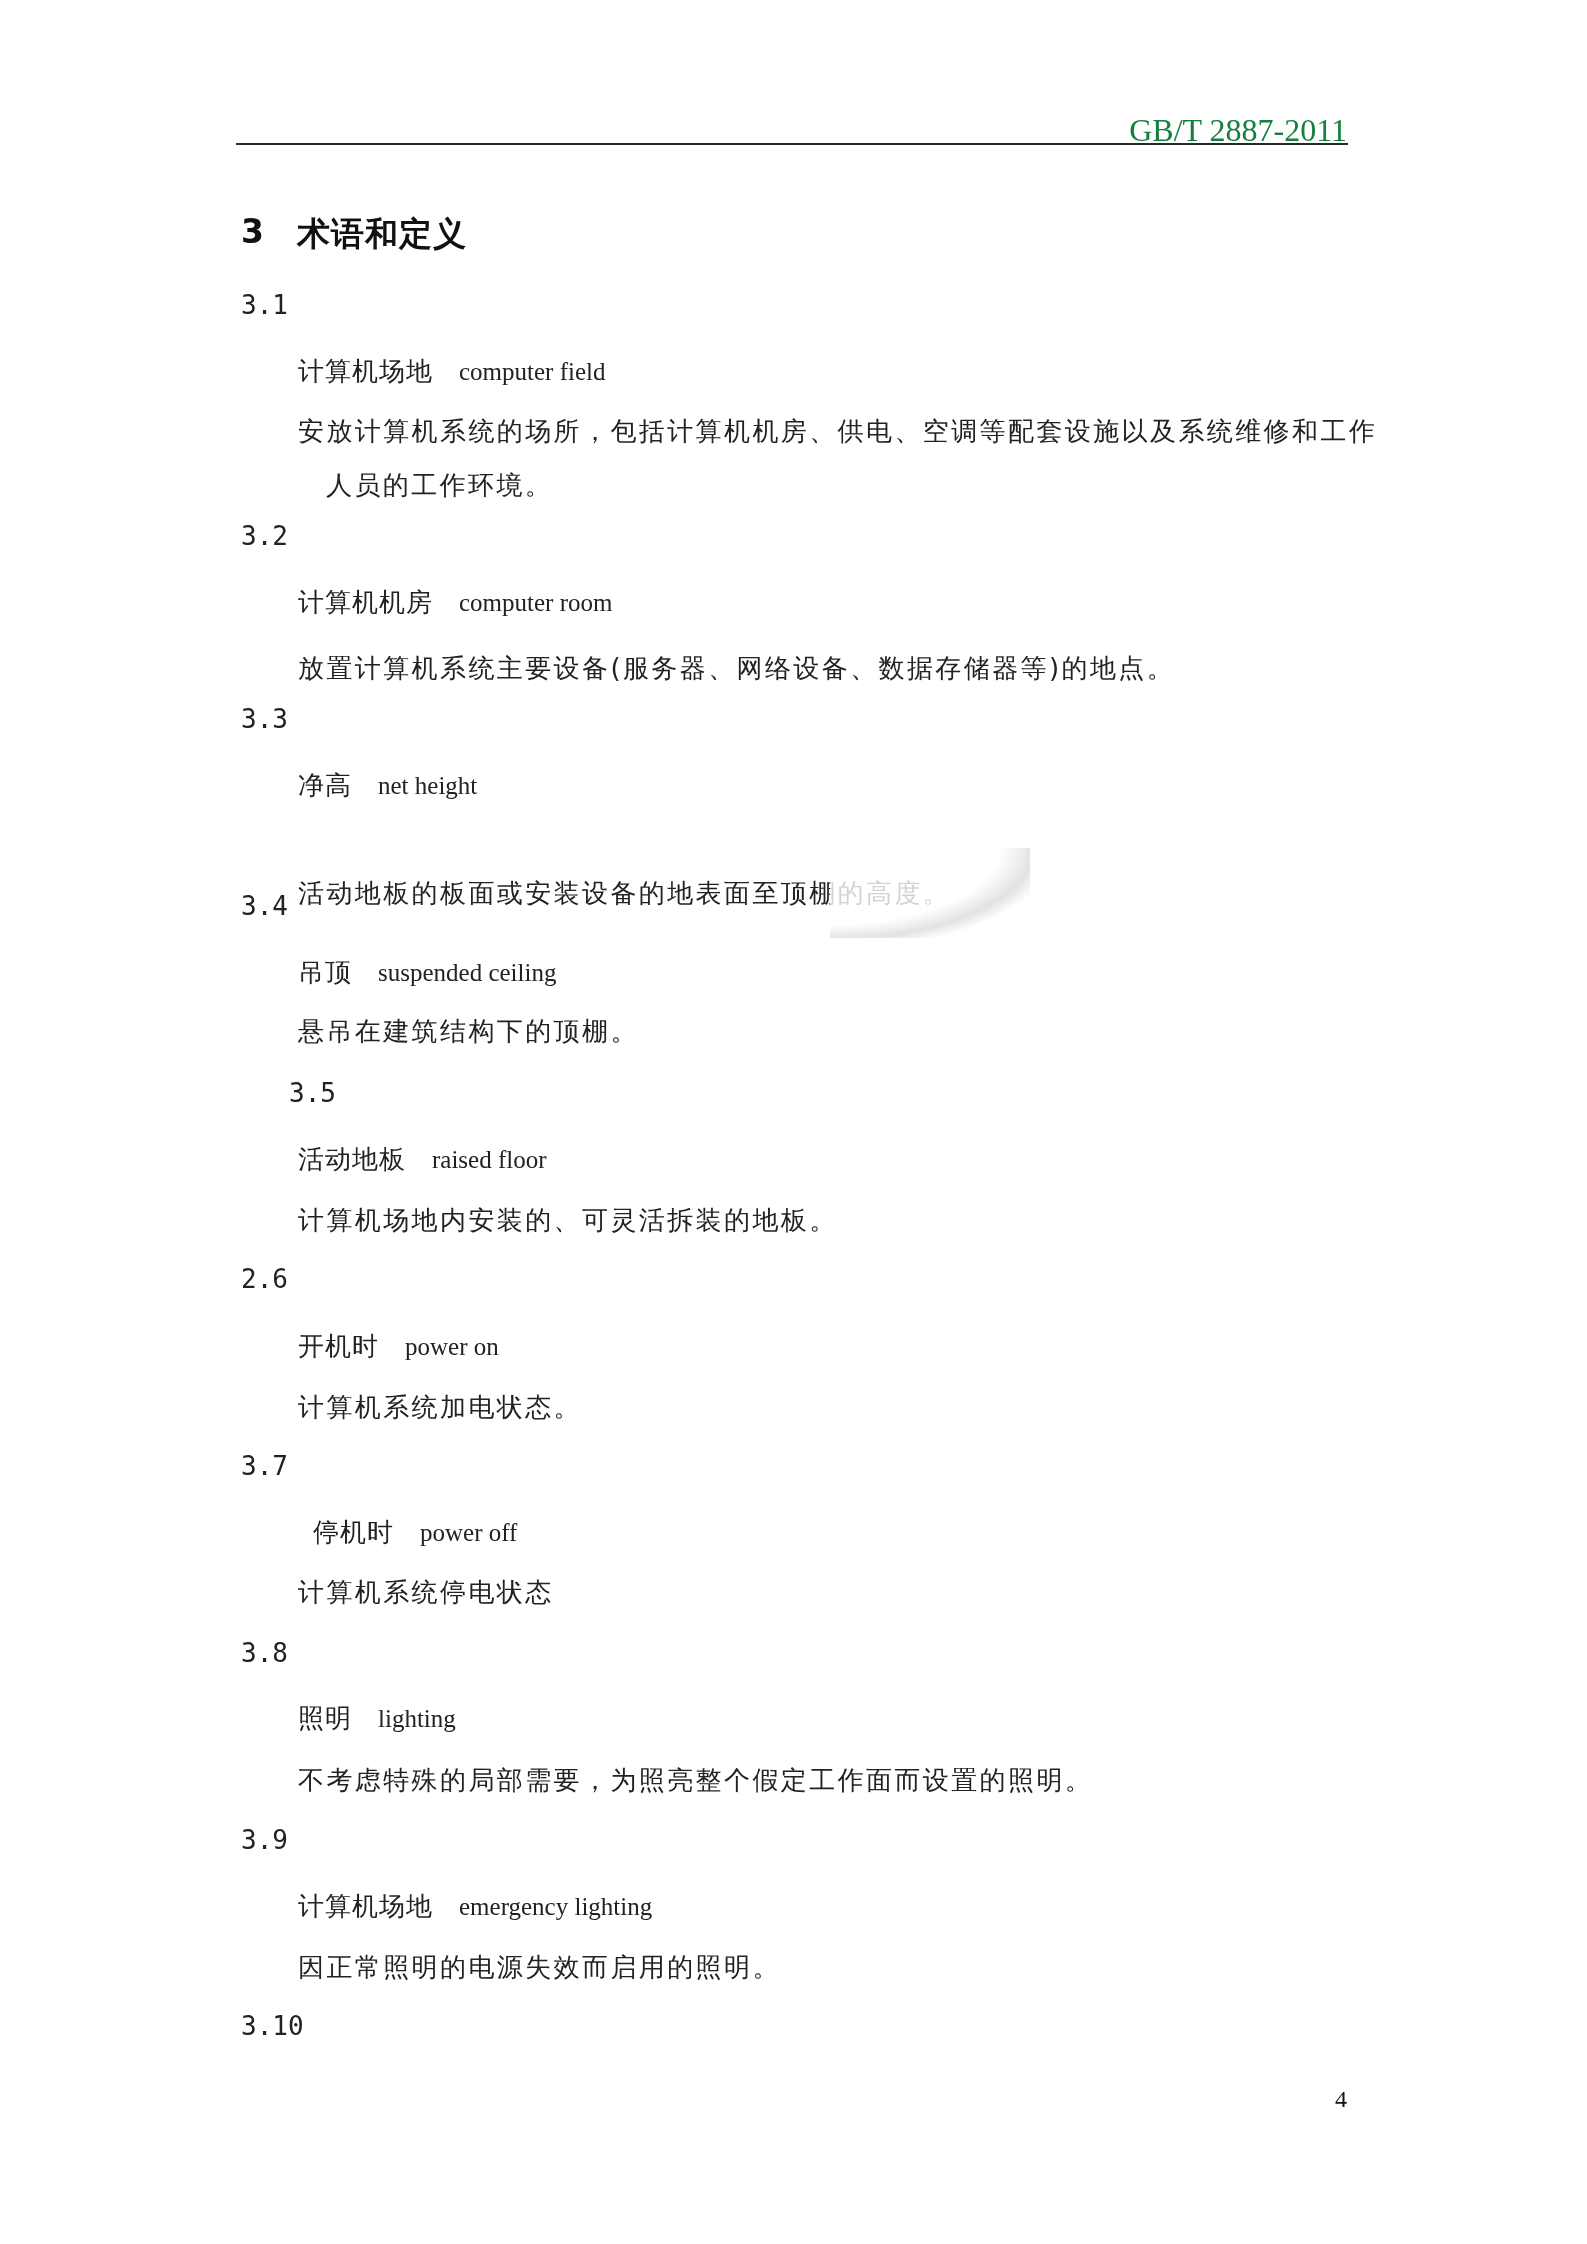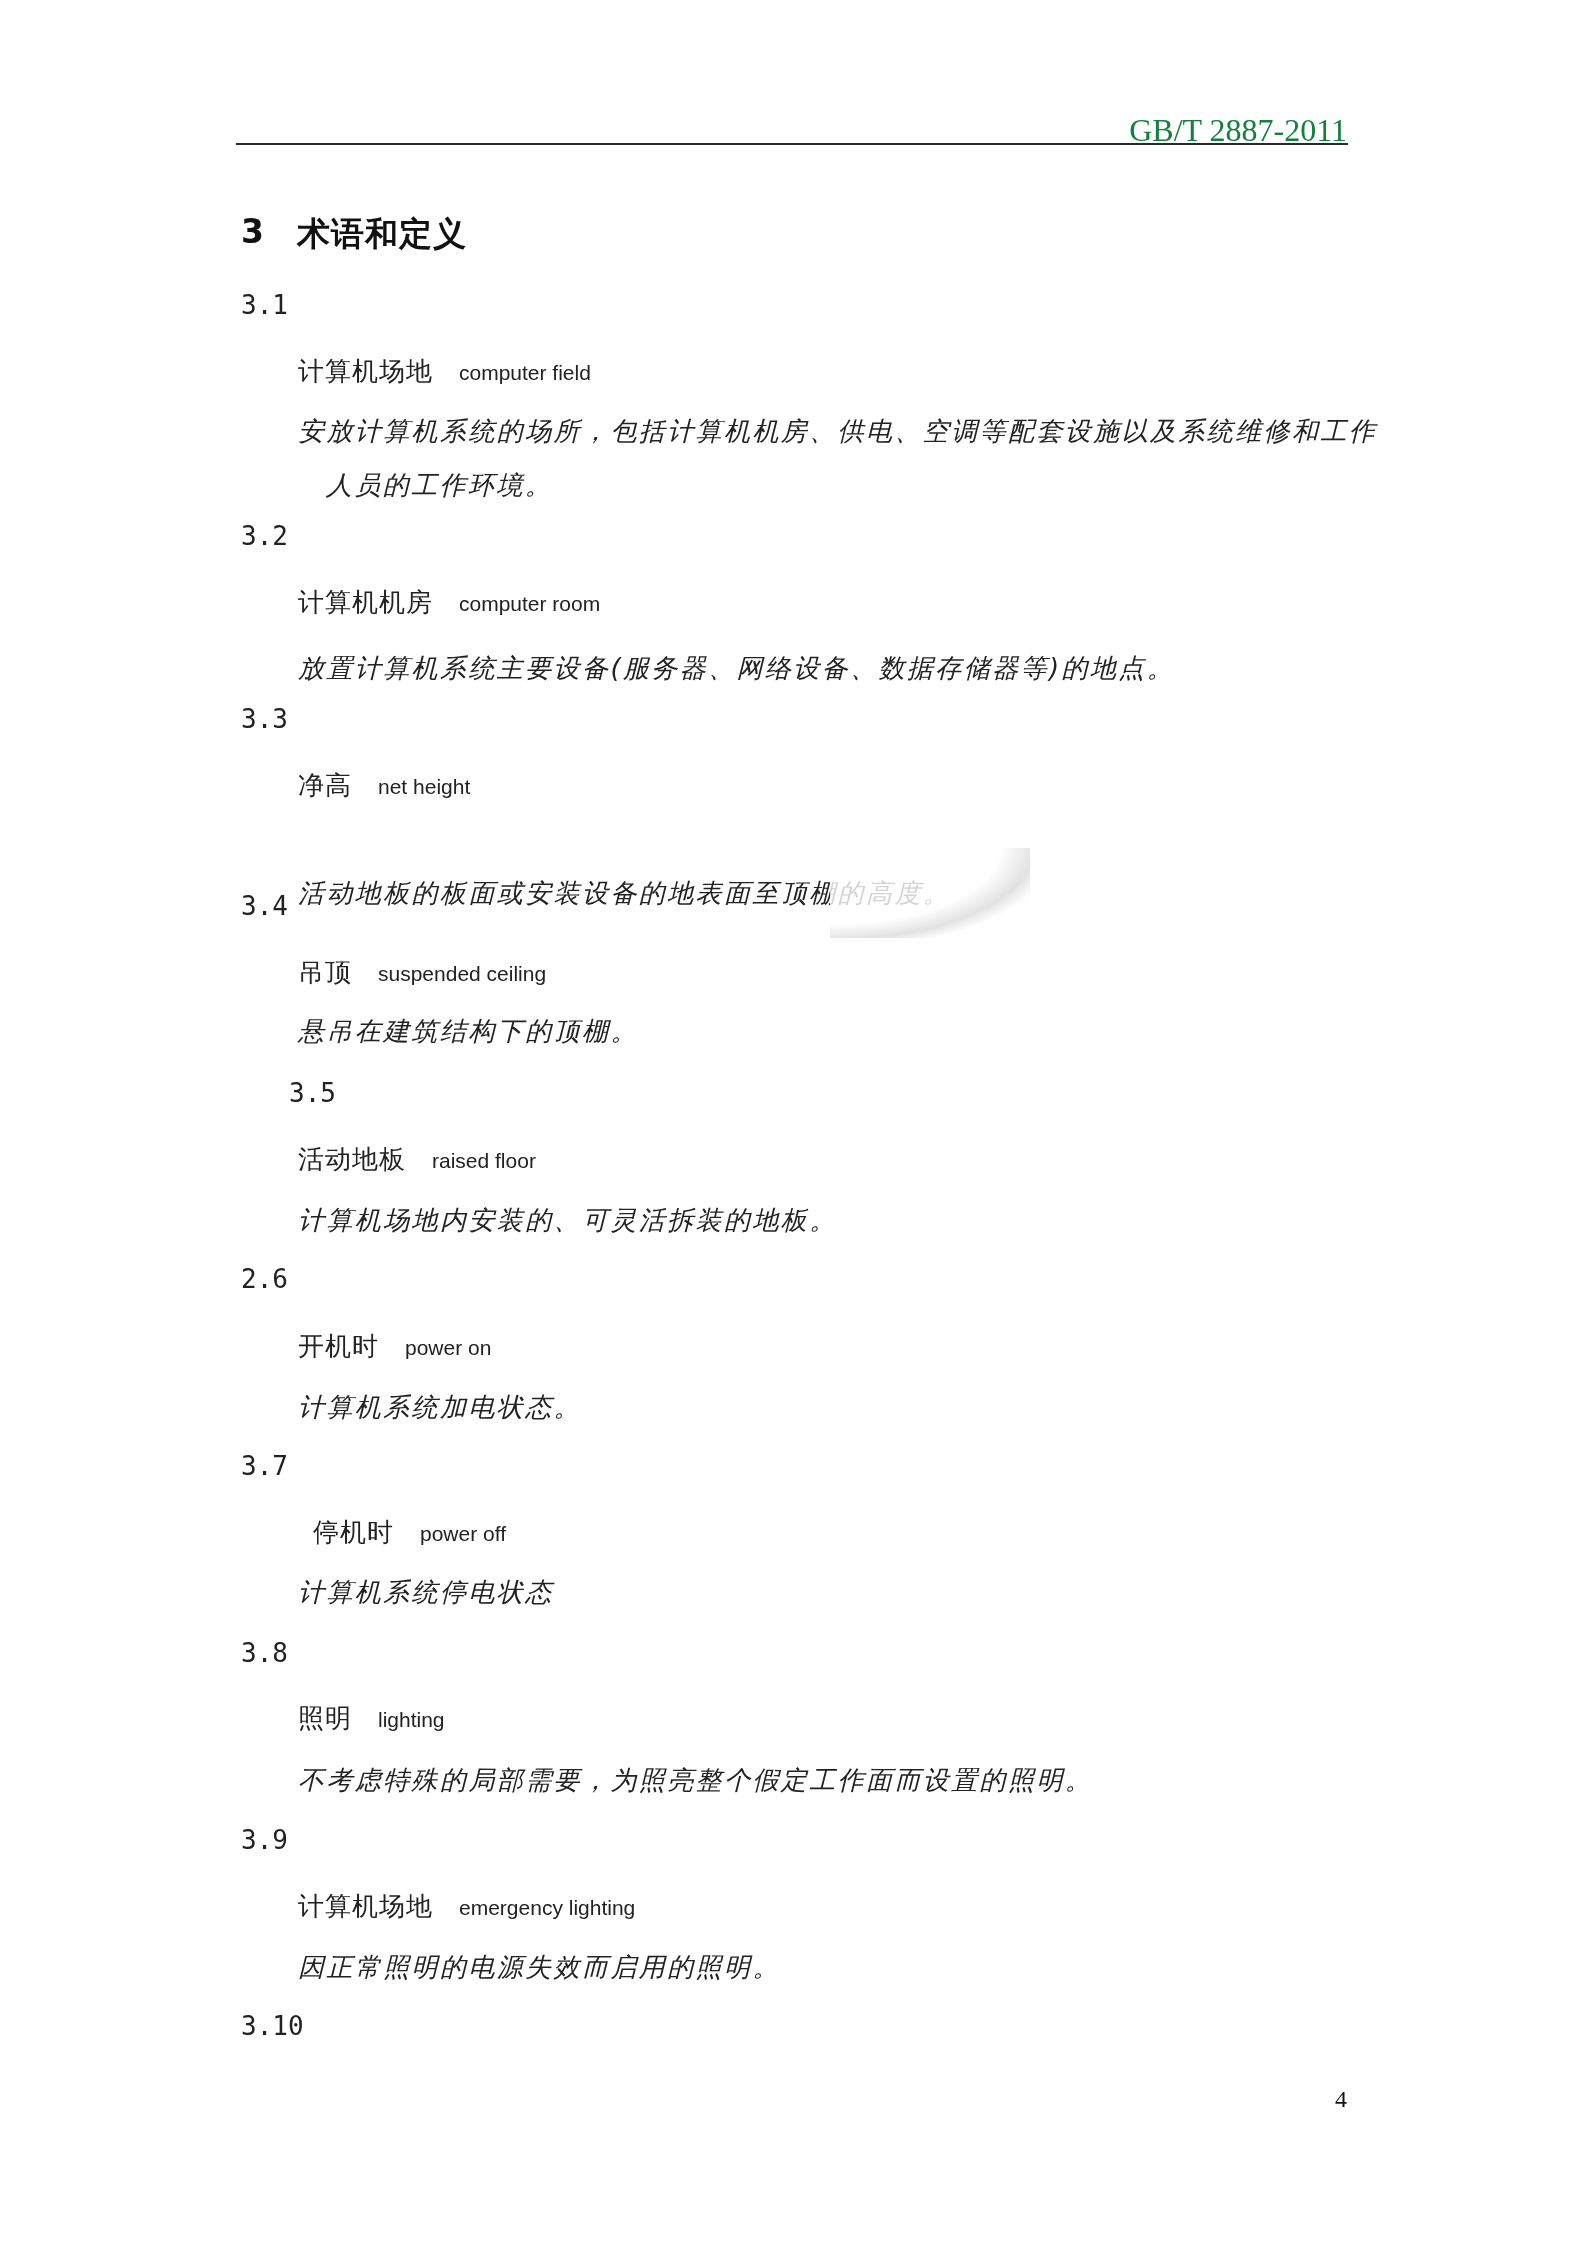--- a/index.html
+++ b/index.html
@@ -7,22 +7,22 @@
          font-family:"DejaVu Serif","Liberation Serif",serif; color:#1a1a1a; }
   .abs { position:absolute; white-space:nowrap; }
   .std-code { right:240px; top:112px; font-family:"Liberation Serif",serif; font-size:32px; color:#15803d; }
   .rule { left:236px; top:143px; width:1112px; height:2px; background:#2a2a2a; }
   .h1 { top:212px; font-family:"DejaVu Sans","Liberation Sans",sans-serif; font-weight:bold; font-size:33px; color:#111; }
   .h1 .num { position:absolute; left:0; }
   .h1 .txt { position:absolute; left:56px; letter-spacing:1px; }
   .secnum { left:241px; font-family:"DejaVu Sans Mono","Liberation Mono",monospace; font-size:26px; color:#222; }
   .term { left:298px; font-size:26px; color:#222; }
   .term .zh { font-family:"DejaVu Sans","Liberation Sans",sans-serif; font-size:26px; letter-spacing:1px; }
-  .term .en { font-family:Liberation Sans, sans-serif; font-size:21px; margin-left:26px;text-align:center; }
-  .def { left:298px; font-family:"DejaVu Sans","Liberation Sans",sans-serif; font-size:26px; color:#222; letter-spacing:2.4px;font-style:italic; }
+  .term .en { font-family:Liberation Serif, serif; font-size:25px; margin-left:26px;text-align:center; }
+  .def { left:298px; font-family:"DejaVu Sans","Liberation Sans",sans-serif; font-size:26px; color:#222; letter-spacing:2.4px; }
   .def.cont { left:326px; }
   .pagenum { right:240px; top:2086px; font-family:"Liberation Serif",serif; font-size:24px; color:#111; }
   .smudge { left:830px; top:848px; width:200px; height:90px;
             background: radial-gradient(ellipse at 0% 0%, rgba(255,255,255,1) 60%, rgba(215,215,215,0.9) 72%, rgba(255,255,255,0) 80%);
             opacity:0.8; }
 </style>
 </head>
 <body>
 
 <div class="abs std-code">GB/T 2887-2011</div>

